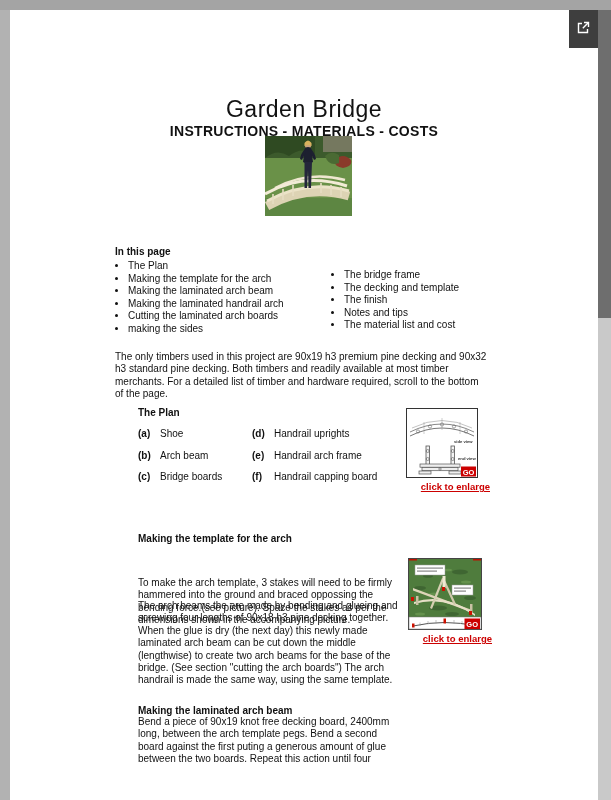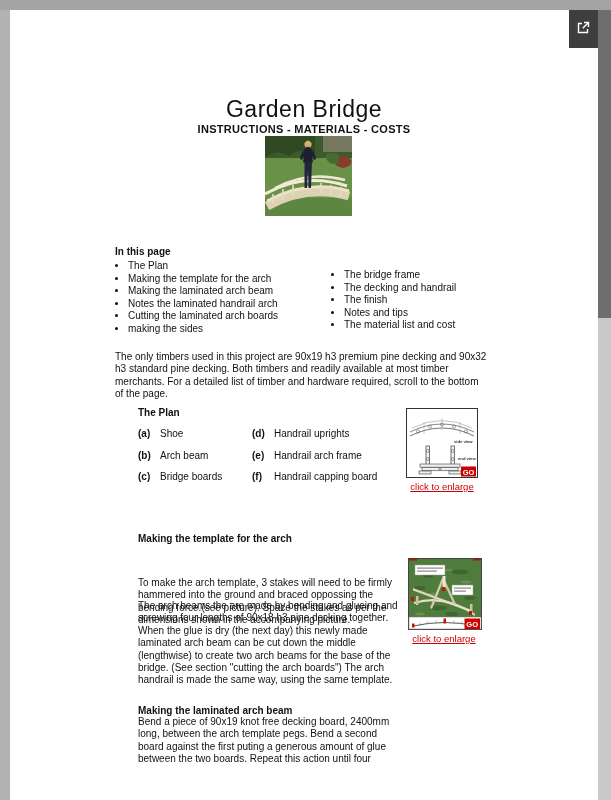--- a/index.html
+++ b/index.html
@@ -10,35 +10,35 @@
     color:#111;
   }
   .topbar{position:absolute;left:0;top:0;width:611px;height:10px;background:#a4a4a4;}
   .page{position:absolute;left:10px;top:10px;width:588px;height:790px;background:#ffffff;}
   .scrollbar{position:absolute;right:0;top:10px;width:13px;height:790px;background:#c9c9c9;}
   .scroll-thumb{position:absolute;left:0;top:0;width:13px;height:308px;background:#6e6e6e;}
   .open-btn{position:absolute;top:10px;right:13px;width:29px;height:38px;background:#3e3e3e;
     display:flex;align-items:center;justify-content:center;cursor:pointer;}
   .title-block{position:absolute;left:0;top:86px;width:588px;text-align:center;}
   .doc-title{font-size:23px;font-weight:normal;margin:0;line-height:26px;letter-spacing:.5px;}
-  .doc-subtitle{font-size:11px;font-weight:bold;margin:1px 0 0 0;letter-spacing:.3px;}
+  .doc-subtitle{font-size:14px;font-weight:bold;margin:1px 0 0 0;letter-spacing:.3px;}
   .hero{position:absolute;left:255px;top:126px;width:87px;height:80px;}
   .toc-head{position:absolute;left:105px;top:236px;font-size:10px;font-weight:bold;}
   ul.toc{margin:0;padding:0 0 0 13px;font-size:10px;line-height:12.6px;}
   ul.toc li{padding:0;margin:0;}
   .toc-left{position:absolute;left:105px;top:250px;width:210px;}
   .toc-right{position:absolute;left:321px;top:259px;width:180px;}
   .intro{position:absolute;left:105px;top:341px;width:372px;font-size:10px;line-height:12.4px;margin:0;}
   .plan-head{position:absolute;left:128px;top:397px;font-size:10px;font-weight:bold;}
   .plan-list{position:absolute;left:128px;top:418px;width:270px;font-size:10px;}
   .plan-row{position:absolute;left:0;white-space:nowrap;}
   .plan-row .k{display:inline-block;width:22px;font-weight:bold;}
   .plan-row .l{display:inline-block;width:92px;}
   .thumb-fig{position:absolute;border-radius:11px;}
-  .enlarge-link{position:absolute;width:96px;text-align:center;font-size:9.5px;font-weight:normal;
+  .enlarge-link{position:absolute;width:96px;text-align:right;font-size:9.5px;font-weight:bold;
     color:#cc0000;text-decoration:underline;cursor:pointer;}
   .sec-head{position:absolute;font-size:10px;font-weight:bold;}
   .sec-p{position:absolute;width:266px;font-size:10px;line-height:12.4px;margin:0;}
   svg text{font-family:"Liberation Sans", sans-serif;}
 </style>
 </head>
 <body>
 
 <div class="topbar"></div>
 
@@ -84,27 +84,27 @@
         <path d="M46 13 q4 4 5 10 l-2 1 q-2 -5 -4 -7 Z" fill="#1d2030"></path>
       </g>
     </svg>
   </div>
 
   <div class="toc-head">In this page</div>
   <ul class="toc toc-left">
     <li>The Plan</li>
     <li>Making the template for the arch</li>
     <li>Making the laminated arch beam</li>
-    <li>Notes the laminated handrail arch</li>
+    <li>Making the laminated handrail arch</li>
     <li>Cutting the laminated arch boards</li>
     <li>making the sides</li>
   </ul>
   <ul class="toc toc-right">
     <li>The bridge frame</li>
-    <li>The decking and handrail</li>
+    <li>The decking and template</li>
     <li>The finish</li>
     <li>Notes and tips</li>
     <li>The material list and cost</li>
   </ul>
 
   <p class="intro">The only timbers used in this project are 90x19 h3 premium pine decking and 90x32 h3 standard pine decking. Both timbers and readily available at most timber merchants. For a detailed list of timber and hardware required, scroll to the bottom of the page.</p>
 
   <div class="plan-head">The Plan</div>
   <div class="plan-list">
     <div class="plan-row" style="top:0px">

